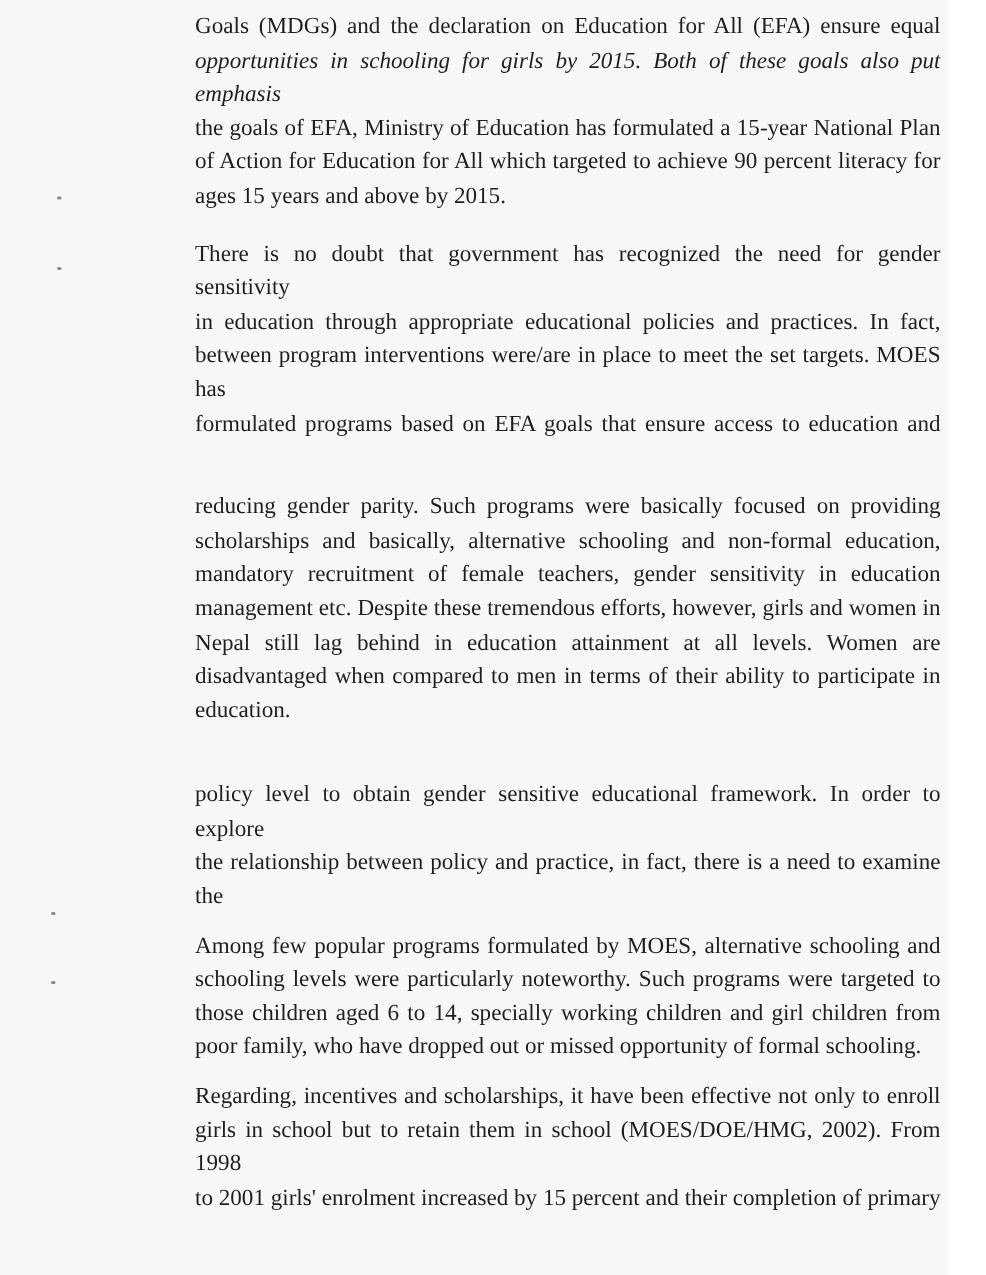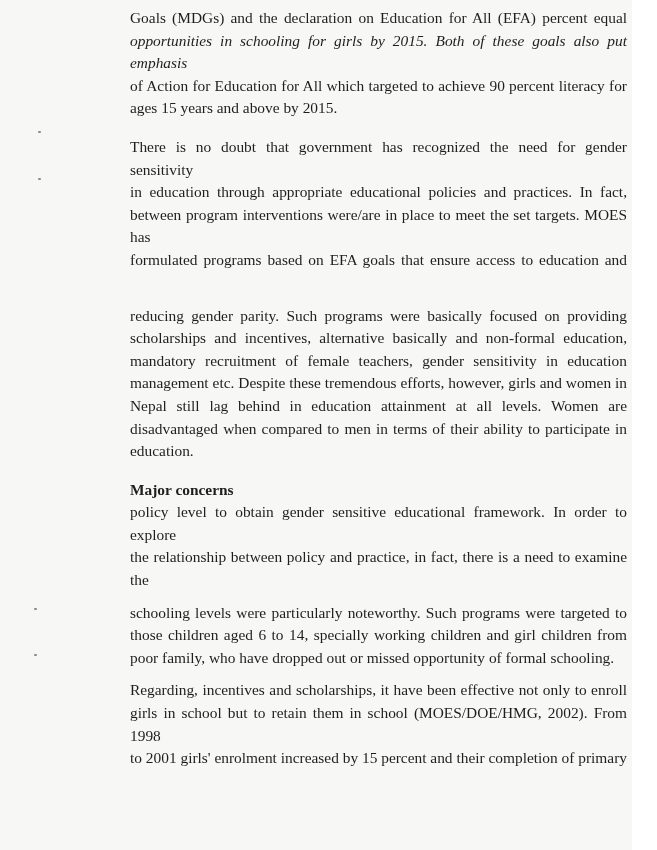--- a/index.html
+++ b/index.html
@@ -102,48 +102,49 @@
 <div class="scan"></div>
 <div class="right-strip"></div>
 
 <div class="speck" style="left:38px;top:131px;"></div>
 <div class="speck" style="left:38px;top:178px;"></div>
 <div class="speck" style="left:34px;top:608px;"></div>
 <div class="speck" style="left:34px;top:654px;"></div>
 
 <div class="content">
   <p>
-    <span class="line" style="text-align: justify; text-align-last: justify;">Goals (MDGs) and the declaration on Education for All (EFA) percent equal</span>
+    <span class="line" style="text-align: justify; text-align-last: justify;">Goals (MDGs) and the declaration on Education for All (EFA) ensure equal</span>
     <span class="line" style="text-align: justify; text-align-last: justify; font-style: italic;">opportunities in schooling for girls by 2015. Both of these goals also put emphasis</span>
+    <span class="line" style="text-align: justify; text-align-last: justify;">the goals of EFA, Ministry of Education has formulated a 15-year National Plan</span>
     <span class="line" style="text-align: justify; text-align-last: justify;">of Action for Education for All which targeted to achieve 90 percent literacy for</span>
     <span class="line">ages 15 years and above by 2015.</span>
   </p>
 
   <p class="gap-lg">
     <span class="line" style="text-align: justify; text-align-last: justify;">There is no doubt that government has recognized the need for gender sensitivity</span>
     <span class="line" style="text-align: justify; text-align-last: justify;">in education through appropriate educational policies and practices. In fact,</span>
     <span class="line" style="text-align: justify; text-align-last: justify;">between program interventions were/are in place to meet the set targets. MOES has</span>
     <span class="line" style="text-align: justify; text-align-last: justify;">formulated programs based on EFA goals that ensure access to education and</span>
     <span class="line" style="text-align: justify; text-align-last: justify; margin-top: 33px;">reducing gender parity. Such programs were basically focused on providing</span>
-    <span class="line" style="text-align: justify; text-align-last: justify;">scholarships and incentives, alternative basically and non-formal education,</span>
+    <span class="line" style="text-align: justify; text-align-last: justify;">scholarships and basically, alternative schooling and non-formal education,</span>
     <span class="line" style="text-align: justify; text-align-last: justify;">mandatory recruitment of female teachers, gender sensitivity in education</span>
     <span class="line" style="text-align: justify; text-align-last: justify;">management etc. Despite these tremendous efforts, however, girls and women in</span>
     <span class="line" style="text-align: justify; text-align-last: justify;">Nepal still lag behind in education attainment at all levels. Women are</span>
     <span class="line" style="text-align: justify; text-align-last: justify;">disadvantaged when compared to men in terms of their ability to participate in</span>
     <span class="line">education.</span>
   </p>
 
-  <h3>Major concerns</h3>
 
   <p>
-    <span class="line" style="text-align: justify; text-align-last: justify;">policy level to obtain gender sensitive educational framework. In order to explore</span>
+    <span class="line" style="text-align: justify; text-align-last: justify; margin-top: 34px;">policy level to obtain gender sensitive educational framework. In order to explore</span>
     <span class="line" style="text-align: justify; text-align-last: justify;">the relationship between policy and practice, in fact, there is a need to examine the</span>
   </p>
 
   <p class="gap">
+    <span class="line" style="text-align: justify; text-align-last: justify;">Among few popular programs formulated by MOES, alternative schooling and</span>
     <span class="line" style="text-align: justify; text-align-last: justify;">schooling levels were particularly noteworthy. Such programs were targeted to</span>
     <span class="line" style="text-align: justify; text-align-last: justify;">those children aged 6 to 14, specially working children and girl children from</span>
     <span class="line">poor family, who have dropped out or missed opportunity of formal schooling.</span>
   </p>
 
   <p class="gap">
     <span class="line" style="text-align: justify; text-align-last: justify;">Regarding, incentives and scholarships, it have been effective not only to enroll</span>
     <span class="line" style="text-align: justify; text-align-last: justify;">girls in school but to retain them in school (MOES/DOE/HMG, 2002). From 1998</span>
     <span class="line" style="text-align: justify; text-align-last: justify;">to 2001 girls' enrolment increased by 15 percent and their completion of primary</span>
 

